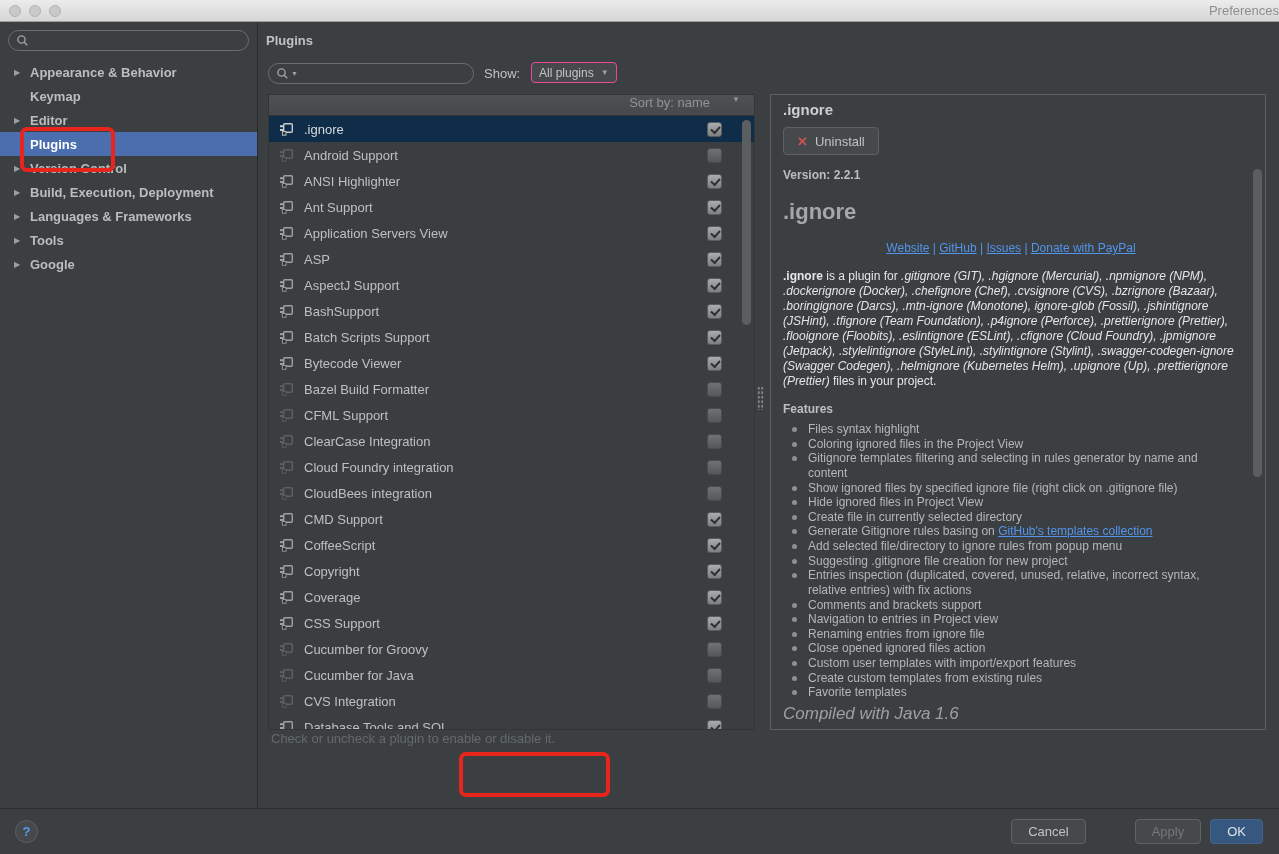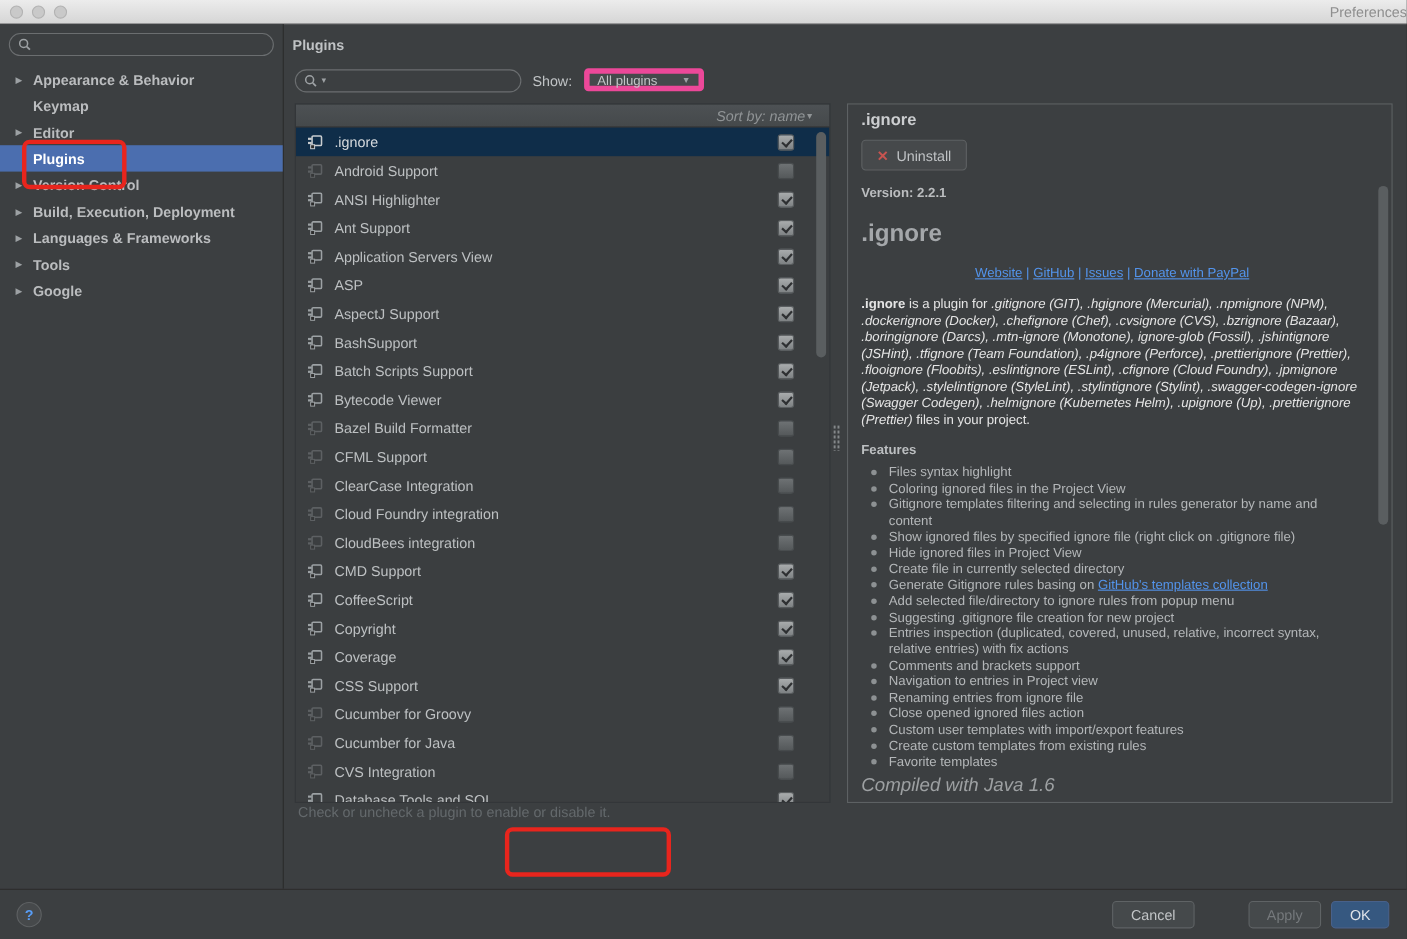--- a/index.html
+++ b/index.html
@@ -44,33 +44,33 @@
   .m-title { position:absolute; left:266px; top:33px; font-weight:bold; color:#c0c3c5; }
   .m-search {
     position:absolute; left:268px; top:63px; width:206px; height:21px;
     border:1px solid #6b6e70; border-radius:11px;
     display:flex; align-items:center; padding-left:7px; color:#9da1a4;
   }
   .m-search .drop { font-size:7px; margin-left:2px; color:#9da1a4; }
   .show-label { position:absolute; left:484px; top:66px; font-weight:normal; color:#bfc2c4; }
   .combo {
     position:absolute; left:531px; top:62px; height:21px; padding:0 7px;
-    background:#45494b; border:5px solid #ec4899; border-radius:4px;
-    display:flex; align-items:center; gap:22px; font-size:12px; color:#c2c5c7;
+    background:#45494b; border:1px solid #ec4899; border-radius:4px;
+    display:flex; align-items:center; gap:7px; font-size:12px; color:#c2c5c7;
   }
   .combo .drop { font-size:8px; color:#9da1a4; }
   
   .plist {
     position:absolute; left:268px; top:94px; width:487px; height:636px;
     background:#3b3e40; border:1px solid #333639; overflow:hidden;
   }
   .plist-header {
     height:21px; background:linear-gradient(#4d5154,#45494b);
     border-bottom:1px solid #333; color:#909496; font-size:13px;
-    display:flex; align-items:center; justify-content:flex-end; padding-right:14px; gap:0;font-style:italic;
+    display:flex; align-items:flex-start; justify-content:flex-end; padding-right:14px; gap:22px;
   }
   .plist-header .drop { font-size:8px; }
   .plugin-row { height:26px; display:flex; align-items:center; }
   .plugin-row.selected { background:#0f2d49; }
   .plugin-icon { width:16px; height:16px; margin-left:10px; flex:0 0 16px; color:#9ca1a4; }
   .plugin-icon.dim { opacity:0.35; }
   .plugin-row.selected .plugin-icon { color:#c8cccf; }
   .plugin-name { margin-left:9px; color:#bdc0c2; }
   .plugin-row.selected .plugin-name { color:#d6dade; }
   .checkbox {

